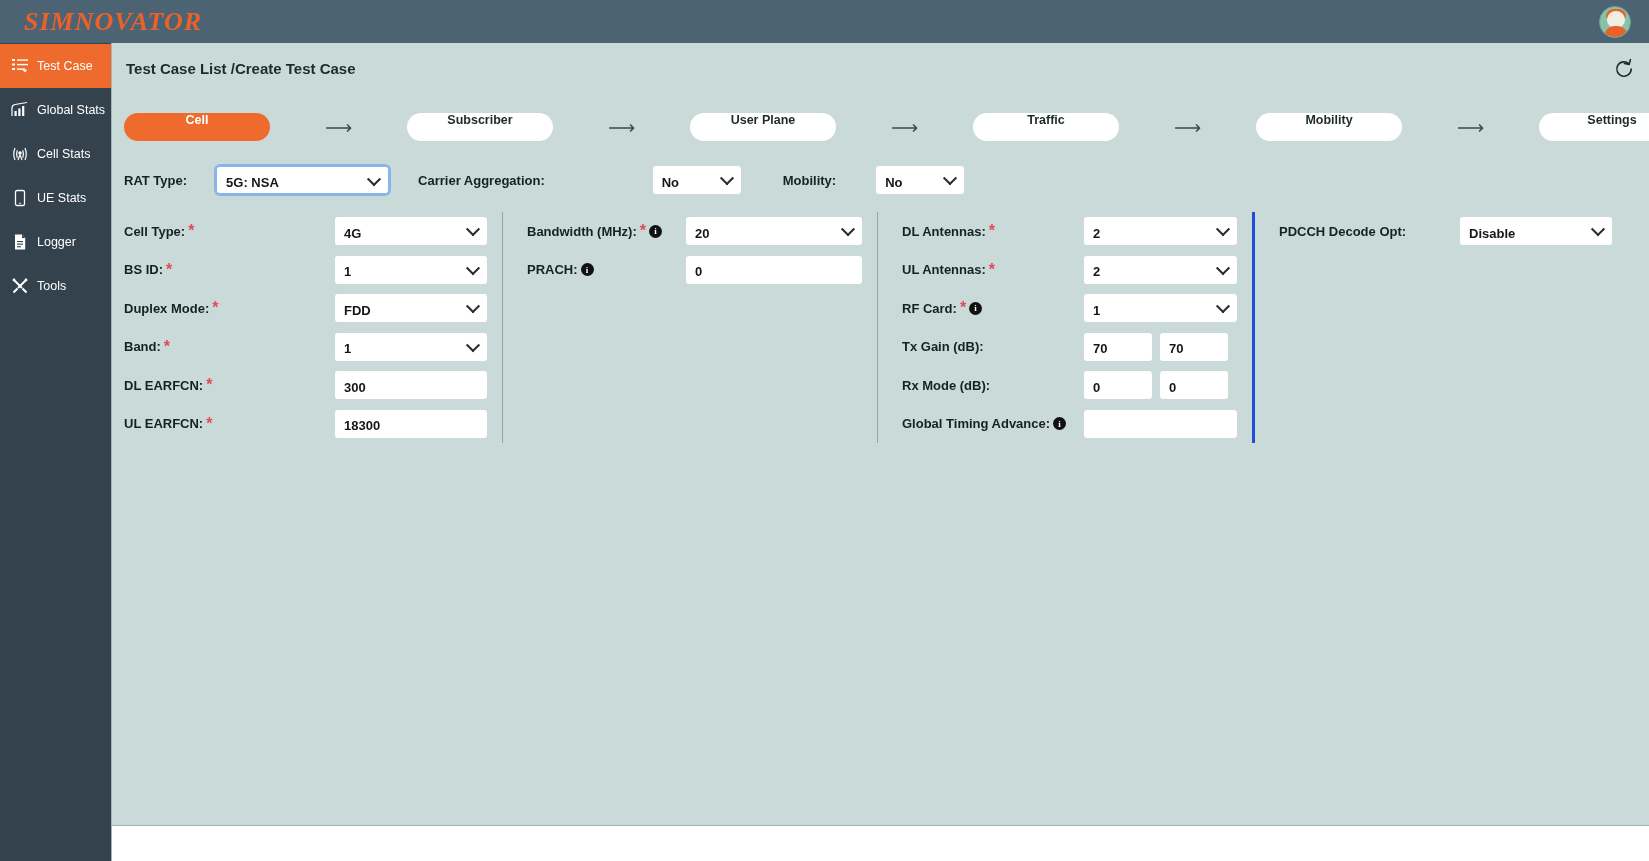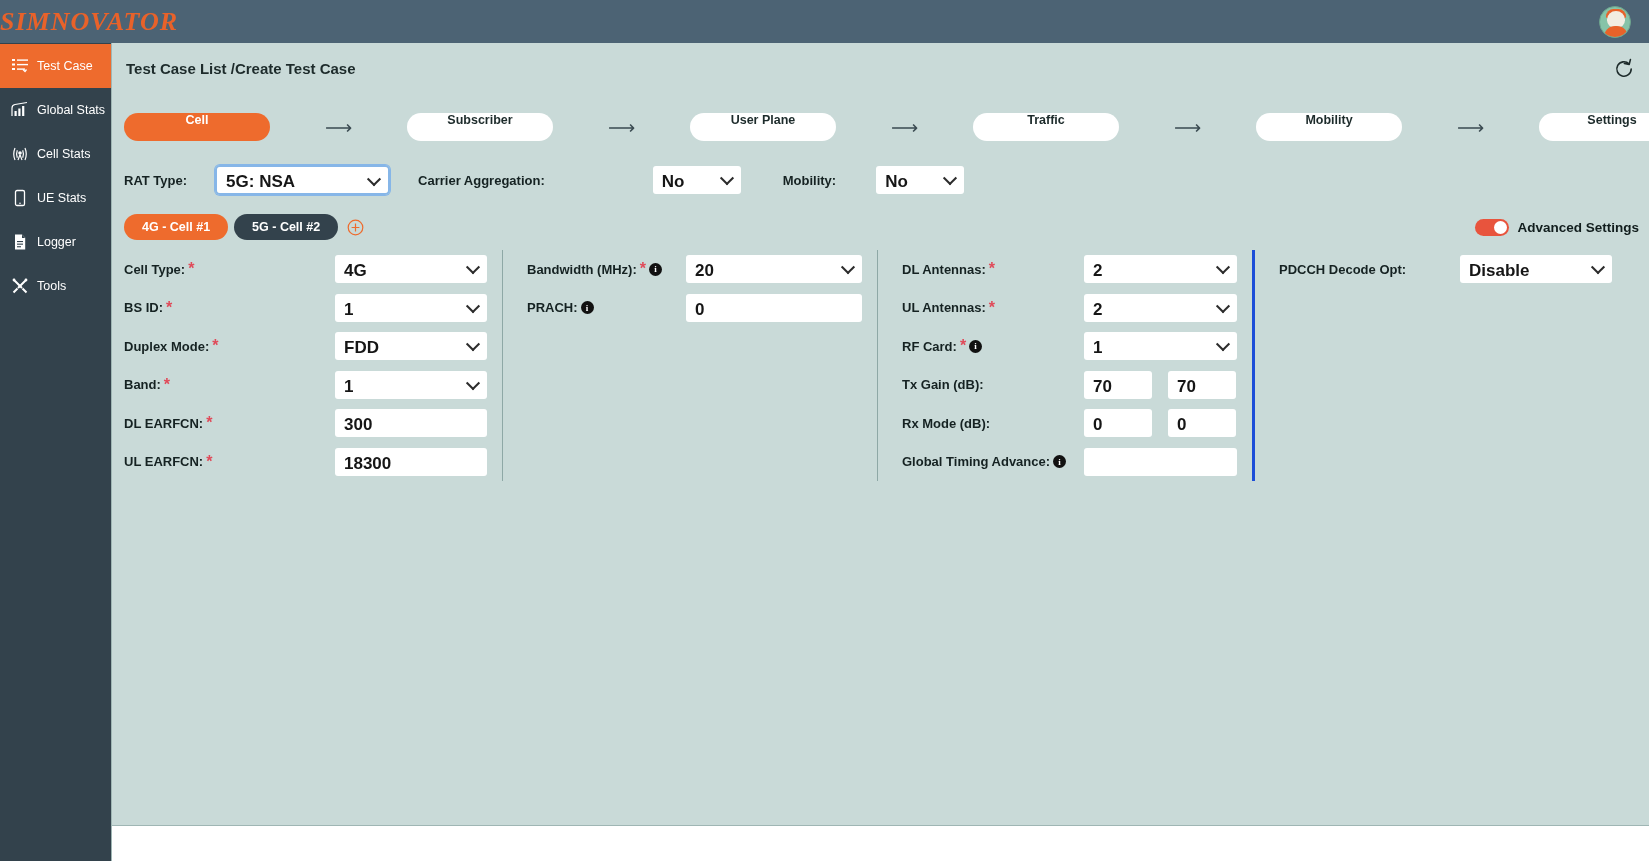--- a/index.html
+++ b/index.html
@@ -11,20 +11,21 @@
   }
   .app { position: relative; width: 1649px; height: 861px; background: #c9dad8; }
 
   
   .topbar {
     position: absolute; left: 0; top: 0; width: 1649px; height: 43px;
     background: #4c6374;
     display: flex; align-items: center; justify-content: space-between;
   }
   .logo {
+    margin-left: 24px;
     color: #e8622a;
     font-family: "Liberation Serif", serif;
     font-style: italic; font-weight: bold;
     font-size: 26px; letter-spacing: 1px;
   }
   .avatar-wrap { margin-right: 18px; width: 32px; height: 32px; position: relative; }
   .avatar {
     width: 32px; height: 32px; border-radius: 50%;
     background: #86c3a8; overflow: hidden; position: relative;
     border: 1px solid #6da48d;
@@ -77,21 +78,21 @@
     color: #3b4b52; font-size: 19px; line-height: 1;
   }
 
   
   .ratrow { display:flex; align-items:center; height: 56px; padding-left: 12px; }
   .lbl { font-size: 13px; font-weight: bold; color: #152222; }
   .req { color:#e04a59; font-weight:bold; }
 
   .sel, .txt {
     background:#ffffff; border:none; border-radius:3px;
-    height: 28px; font-size: 17px; font-weight: bold; color:#161616;
+    height: 28px; font-size: 13px; font-weight: bold; color:#161616;
     padding: 4px 22px 0 9px;
     font-family:"Liberation Sans", sans-serif;
     appearance:none; -webkit-appearance:none; outline:none;
   }
   .txt { padding-right: 9px; }
   .selwrap { position: relative; display:inline-block; }
   .selwrap::after {
     content:""; position:absolute; right:9px; top:10px;
     width:8px; height:8px;
     border-right:2px solid #2c2c2c; border-bottom:2px solid #2c2c2c;
@@ -123,21 +124,21 @@
   .col.c3 { width: 360px; padding-left: 24px; border-left: 1px solid #8ea8a6; }
   .col.c4 { width: 360px; padding-left: 24px; border-left: 3px solid #1d4ed8; }
   .col.c2, .col.c3, .col.c4 { margin-left: 15px; }
   .frow { display:flex; align-items:center; height: 38.5px; }
   .fname { flex: 0 0 auto; display:flex; align-items:center; gap:3px; }
   .fctl { margin-left:auto; display:flex; gap: 8px; }
   .col.c1 .fctl { width: 152px; }
   .col.c2 .fctl { width: 176px; }
   .col.c3 .fctl { width: 153px; }
   .col.c4 .fctl { width: 152px; }
-  .col.c3 .fctl.dual { width: 153px; gap: 16px; }
+  .col.c3 .fctl.dual { width: 153px; gap: 8px; }
   .col.c3 .fctl.dual .txt { width: 68px; }
   .fctl .sel, .fctl .txt, .fctl .selwrap { width: 100%; }
   .fctl .selwrap .sel { width: 100%; }
   .info {
     width: 13px; height: 13px; border-radius:50%; background:#111;
     color:#fff; font-size:9px; font-weight:bold; font-family:"Liberation Serif", serif;
     display:inline-flex; align-items:center; justify-content:center;
     cursor:pointer; flex:0 0 13px;
   }
 
@@ -288,41 +289,20 @@
       <span class="lbl" style="margin-left:28px;">Carrier Aggregation:</span>
       <span class="selwrap" style="margin-left:108px;width:88px;">
         <span class="sel" style="display:flex;align-items:center;">No</span>
       </span>
       <span class="lbl" style="margin-left:42px;">Mobility:</span>
       <span class="selwrap" style="margin-left:40px;width:88px;">
         <span class="sel" style="display:flex;align-items:center;">No</span>
       </span>
     </div>
 
-    <div class="cellpills">
-      <div class="pill on">
-          <span>4G - Cell #1</span>
-        </div>
-      <div class="pill off">
-          <span>5G - Cell #2</span>
-        </div>
-      <div class="plusbtn">
-        <svg width="17" height="17" viewBox="0 0 17 17" fill="none">
-          <circle cx="8.5" cy="8.5" r="7.3" stroke="#ee6b2d" stroke-width="1.2" fill="none"></circle>
-          <path d="M8.5 4.6 V12.4 M4.6 8.5 H12.4" stroke="#ee6b2d" stroke-width="1.2"></path>
-        </svg>
-      </div>
-
-      <div class="advwrap">
-        <div class="toggle">
-          <div class="knob"></div>
-        </div>
-        <div class="advlbl">Advanced Settings</div>
-      </div>
-    </div>
 
     <div class="form">
 
       <div class="col c1">
         <div class="frow">
           <span class="fname">
               <span class="lbl">Cell Type:</span>
               <span class="req">*</span>
             </span>
           <span class="fctl">

